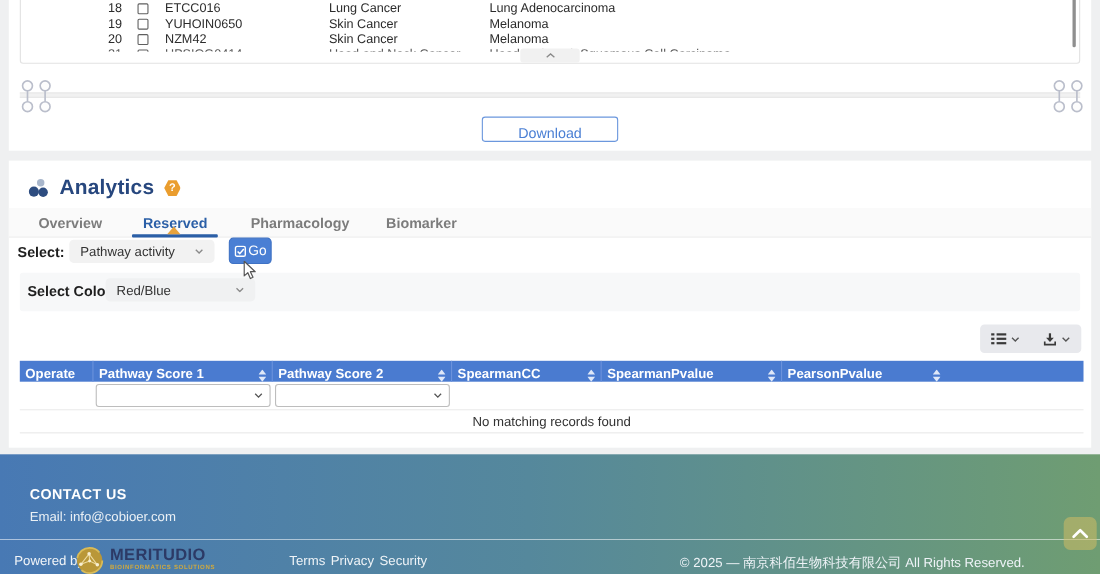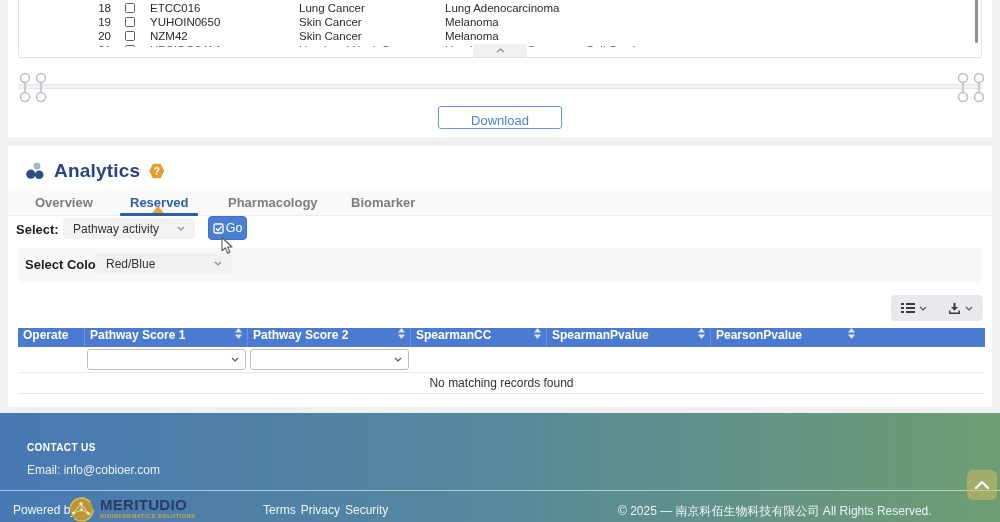--- a/index.html
+++ b/index.html
@@ -62,38 +62,38 @@
   .color-label { position:absolute; left:17px; top:111px; font-size:13px; font-weight:bold; color:#1e1e1e; }
   .dd-color { position:absolute; left:88px; top:107px; width:136px; height:21px; background:#f0f1f2; }
 
   .toolbar { position:absolute; right:9px; top:149px; width:92px; height:26px; background:#e8e9ed;
              border-radius:4px; display:flex; align-items:center; }
   .tb-btn { flex:1; height:100%; display:flex; align-items:center; justify-content:center; gap:4px; cursor:pointer; }
 
   
   .rtable { position:absolute; left:10px; top:182px; width:967px; }
   .rt-head { display:flex; height:19px; background:#4a7bd0; color:#fff; font-size:12px; font-weight:bold; }
-  .rt-th { display:flex; align-items:flex-start; padding:0 5px; border-right:1px solid #6b92dc; cursor:pointer; }
+  .rt-th { display:flex; align-items:flex-end; padding:0 5px; border-right:1px solid #6b92dc; cursor:pointer; }
   .rt-th:last-child { border-right:none; }
   .rt-th .sort { margin-left:auto; }
   .rt-filter { display:flex; height:26px; border-bottom:1px solid #ebebeb; }
   .rt-fcell { display:flex; align-items:center; padding:0 2px; }
   .fsel { width:100%; height:21px; background:#fff; border:1px solid #bdbdbd; border-radius:3px;
           display:flex; align-items:center; padding:0 6px; cursor:pointer; }
   .fsel .chev { margin-left:auto; }
   .rt-empty { height:21px; display:flex; align-items:center; justify-content:center;
               font-size:12px; color:#333; border-bottom:1px solid #e8e8e8; }
 
   
   .c0{width:67px;} .c1{width:163px;} .c2{width:163px;} .c3{width:136px;} .c4{width:164px;} .c5{width:125px;} .c6{width:149px;}
 
   
   .footer { position:absolute; left:0; top:413px; width:1000px; height:109px;
             background:linear-gradient(90deg,#4879b4 0%, #55889c 48%, #6f9d72 100%); color:#fff; }
-  .f-contact { position:absolute; left:27px; top:29px; font-size:10px; font-weight:bold; letter-spacing:.4px; }
+  .f-contact { position:absolute; left:27px; top:29px; font-size:13px; font-weight:bold; letter-spacing:.4px; }
   .f-email { position:absolute; left:27px; top:50px; font-size:12px; color:#eaf0f5; }
   .f-divider { position:absolute; left:0; right:0; top:77px; border-top:1px solid rgba(255,255,255,.55); }
   .f-powered { position:absolute; left:13px; top:90px; font-size:12px; color:#f2f5f8; }
   .f-logo { position:absolute; left:68px; top:83px; }
   .f-brand { position:absolute; left:100px; top:84px; line-height:1; }
   .f-brand .bn { font-size:15px; font-weight:bold; color:#2c3a66; letter-spacing:.3px; }
   .f-brand .bs { font-size:5.5px; font-weight:bold; color:#cfa93f; letter-spacing:.6px; margin-top:2px; }
   .f-links { position:absolute; left:263px; top:90px; font-size:12px; display:flex; gap:5px; }
   .f-links a { color:#eef3f7; text-decoration:none; cursor:pointer; }
   .f-copy { position:absolute; left:618px; top:90px; font-size:12px; color:#eef3f7; }

